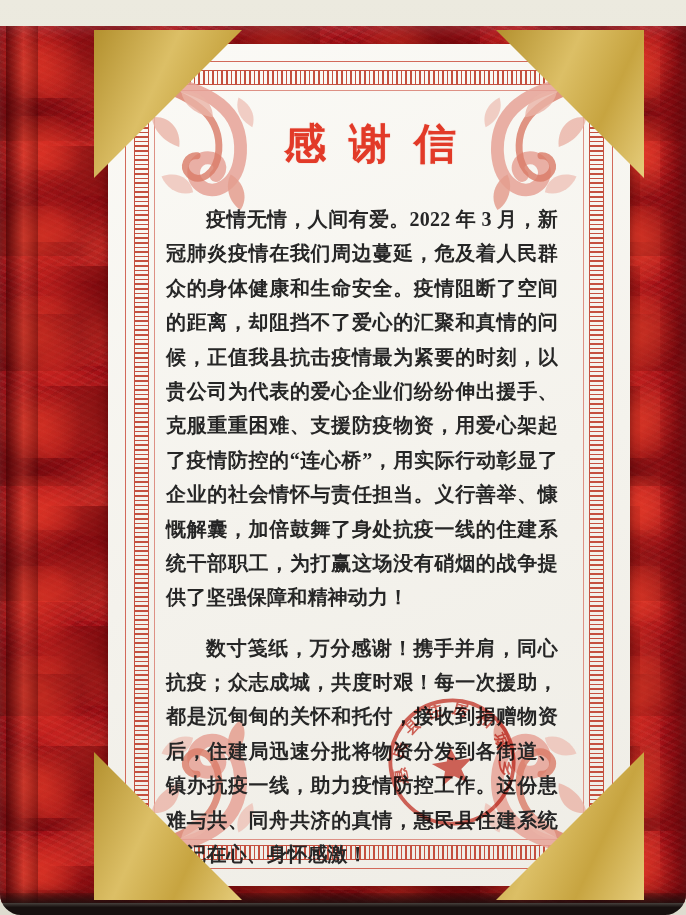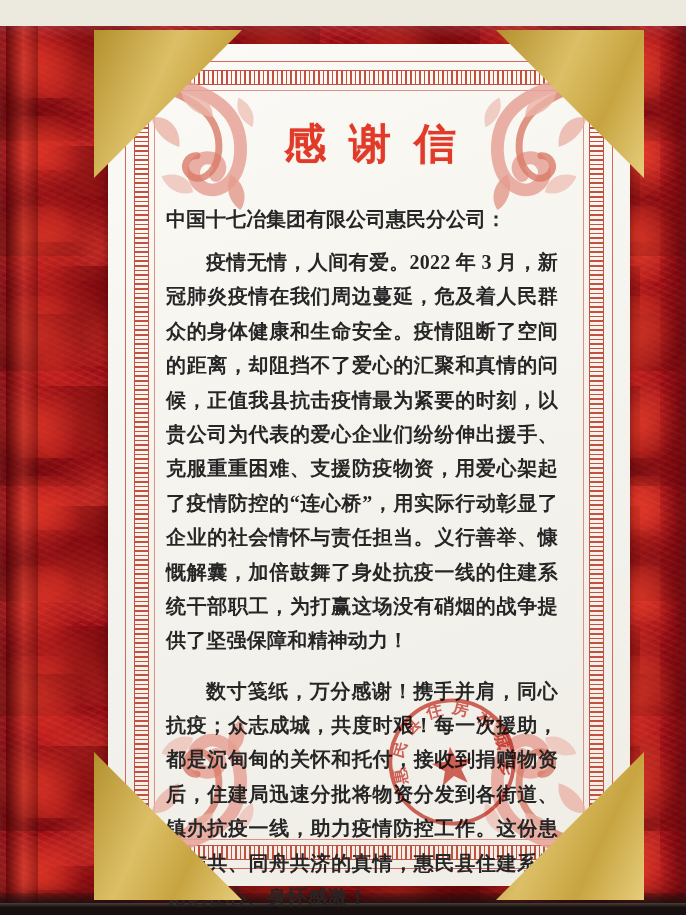--- a/index.html
+++ b/index.html
@@ -1,21 +1,21 @@
 <!DOCTYPE html>
 <html><head>
 <meta charset="utf-8">
 <style>
   html,body{margin:0;padding:0;}
   body{
     width:686px;height:915px;overflow:hidden;
     background:linear-gradient(#eceadf, #e4e2d6 60%, #dedccf);
     font-family:"Liberation Serif","DejaVu Serif",serif;
   }
-  .stage{position:relative;width:686px;height:915px;overflow:hidden;}
+  .stage{position:relative;width:686px;height:915px;overflow:hidden;border-radius:21px;}
 
   
   .folder{
     position:absolute;left:0;top:26px;width:686px;height:877px;
     background-color:#a30f16;
     background-image:
       radial-gradient(circle at 30% 40%, rgba(236,62,42,.55) 0 9%, transparent 46%),
       radial-gradient(circle at 72% 18%, rgba(110,7,10,.65) 0 11%, transparent 52%),
       radial-gradient(circle at 55% 78%, rgba(232,52,40,.45) 0 12%, transparent 56%),
       radial-gradient(circle at 14% 84%, rgba(88,5,8,.55) 0 10%, transparent 50%),
@@ -144,21 +144,20 @@
       </svg>
     <svg class="flourish bl">
         <use href="#flourish-sym"></use>
       </svg>
     <svg class="flourish br">
         <use href="#flourish-sym"></use>
       </svg>
 
     <div class="content">
       <div class="title">感谢信</div>
-      <div class="salutation">中国十七冶集团有限公司惠民分公司：</div>
       <p class="para">疫情无情，人间有爱。2022 年 3 月，新冠肺炎疫情在我们周边蔓延，危及着人民群众的身体健康和生命安全。疫情阻断了空间的距离，却阻挡不了爱心的汇聚和真情的问候，正值我县抗击疫情最为紧要的时刻，以贵公司为代表的爱心企业们纷纷伸出援手、克服重重困难、支援防疫物资，用爱心架起了疫情防控的“连心桥”，用实际行动彰显了企业的社会情怀与责任担当。义行善举、慷慨解囊，加倍鼓舞了身处抗疫一线的住建系统干部职工，为打赢这场没有硝烟的战争提供了坚强保障和精神动力！</p>
       <p class="para second">数寸笺纸，万分感谢！携手并肩，同心抗疫；众志成城，共度时艰！每一次援助，都是沉甸甸的关怀和托付，接收到捐赠物资后，住建局迅速分批将物资分发到各街道、镇办抗疫一线，助力疫情防控工作。这份患难与共、同舟共济的真情，惠民县住建系统铭记在心、身怀感激！</p>
 
     </div>
 
     <svg class="seal" viewBox="0 0 120 120">
       <defs>
         <path id="sealArc" d="M 18.7 75 A 44 44 0 1 1 101.3 75" fill="none"></path>
       </defs>
       <circle cx="60" cy="60" r="56" fill="none" stroke="#d0453a" stroke-width="3.5"></circle>

